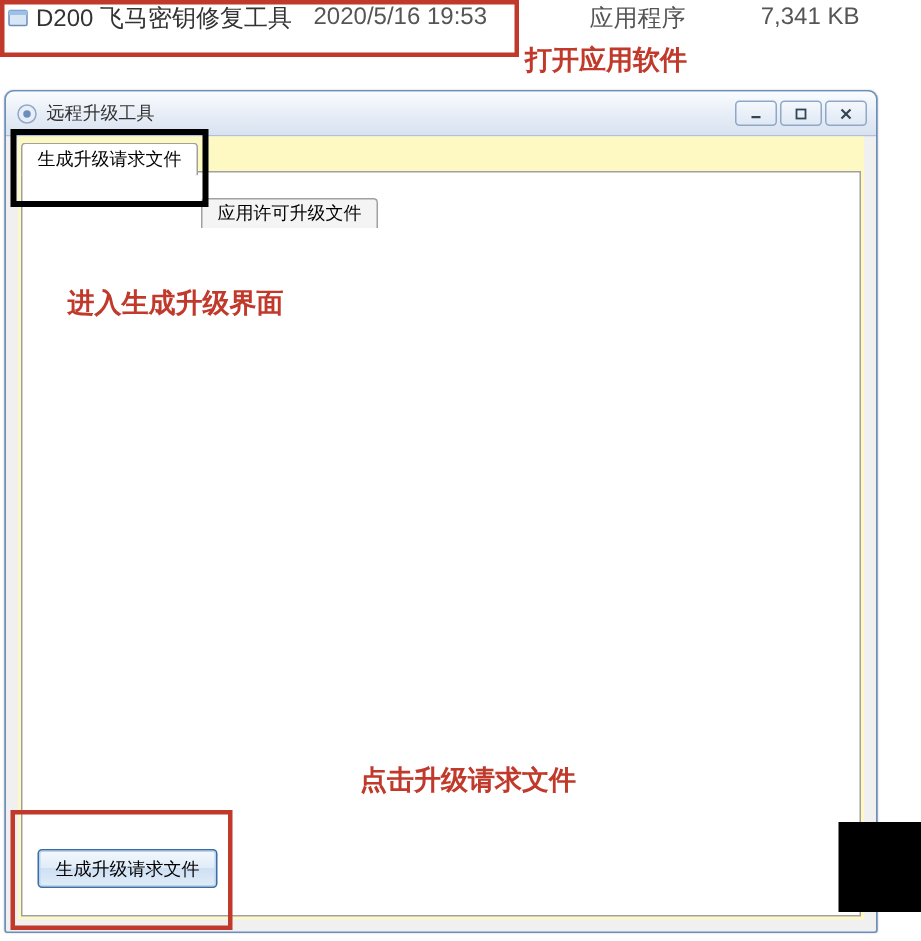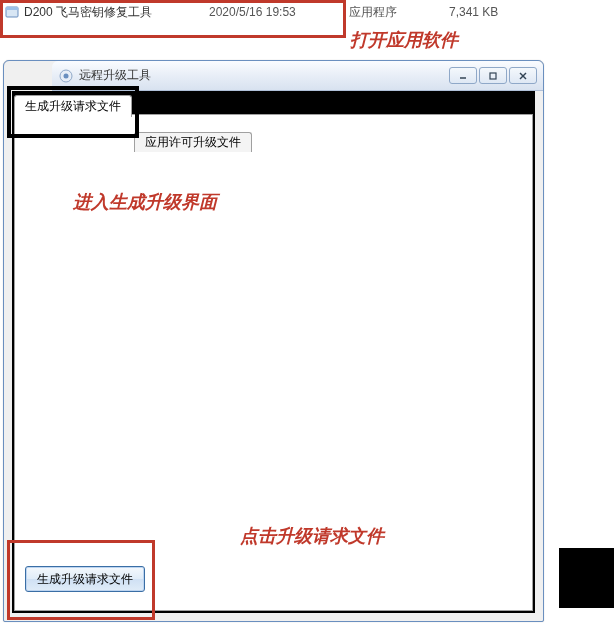--- a/index.html
+++ b/index.html
@@ -14,66 +14,64 @@
     
     .file-row {
       position: absolute;
       top: 0;
       left: 0;
       width: 560px;
       height: 24px;
       background: #ffffff;
       display: flex;
       align-items: center;
-      font-size: 12px;
+      font-size: 16px;
       color: #333;
     }
     .file-row .icon {
       width: 16px;
       height: 16px;
       margin-left: 4px;
       margin-right: 4px;
       display: inline-block;
     }
     .file-name { flex: 0 0 185px; overflow: hidden; }
     .file-date { flex: 0 0 140px; color: #555; }
-    .file-type { flex: 0 0 100px; color: #555; }
-    .file-size { flex: 0 0 90px; text-align: left; color: #555; padding-right: 10px; }
+    .file-type { flex: 0 0 100px; color: #555; margin-left: 44px; }
+    .file-size { flex: 0 0 90px; text-align: right; color: #555; padding-right: 10px; }
     .file-row-outline {
       position: absolute;
       top: 0;
       left: 0;
       width: 346px;
       height: 38px;
       border: 3px solid #c0392b;
       pointer-events: none;
     }
     .annot {
       position: absolute;
       color: #c0392b;
       font-weight: bold;
       font-size: 18px;
       font-family: "SimHei", "Microsoft YaHei", sans-serif;
-      font-style: italic;
     }
     .annot-1 { top: 28px; left: 350px; }
-    .annot-2 { top: 190px; left: 45px; margin-left: 28px; }
-    .annot-3 { top: 508px; left: 240px; margin-top: 16px; }
+    .annot-2 { top: 190px; left: 45px; }
+    .annot-3 { top: 508px; left: 240px; }
     
     .window {
       position: absolute;
       top: 60px;
       left: 3px;
-      width: 541px;
+      width: 582px;
       height: 562px;
       background: #f0f0f0;
       border: 1px solid #6a8fbf;
       border-radius: 6px 6px 2px 2px;
       box-shadow: 0 0 1px rgba(0,0,0,0.3);
-      padding-left: 48px;
     }
     .titlebar {
       height: 30px;
       background: linear-gradient(to bottom, #fafcff 0%, #e8eef7 50%, #d8e2f0 100%);
       border-bottom: 1px solid #b0c0d8;
       border-radius: 6px 6px 0 0;
       display: flex;
       align-items: center;
       padding: 0 6px;
     }
@@ -102,21 +100,21 @@
       justify-content: center;
       cursor: pointer;
     }
     .win-btn svg { display: block; }
     .window-body {
       position: absolute;
       top: 30px;
       left: 8px;
       right: 8px;
       bottom: 8px;
-      background: #000000;
+      background: #fef9c3;
     }
     
     .tabstrip {
       position: relative;
       height: 24px;
       margin-top: 2px;
     }
     .tab {
       position: absolute;
       top: 2px;

